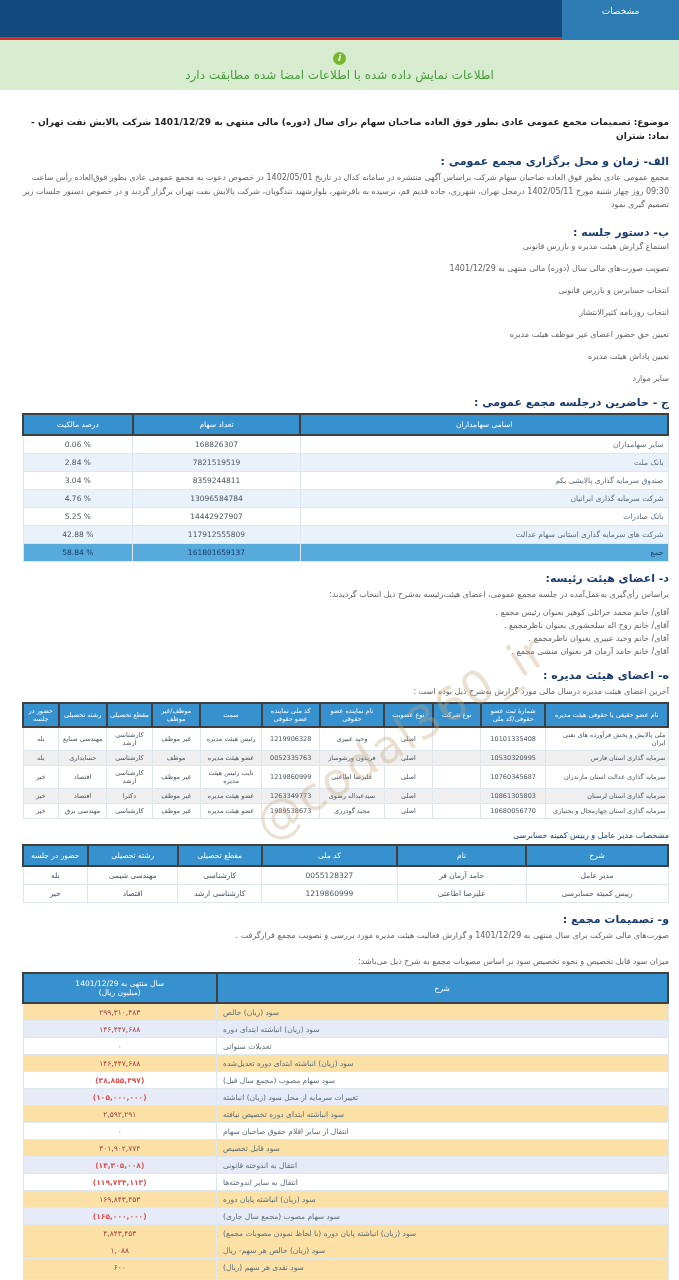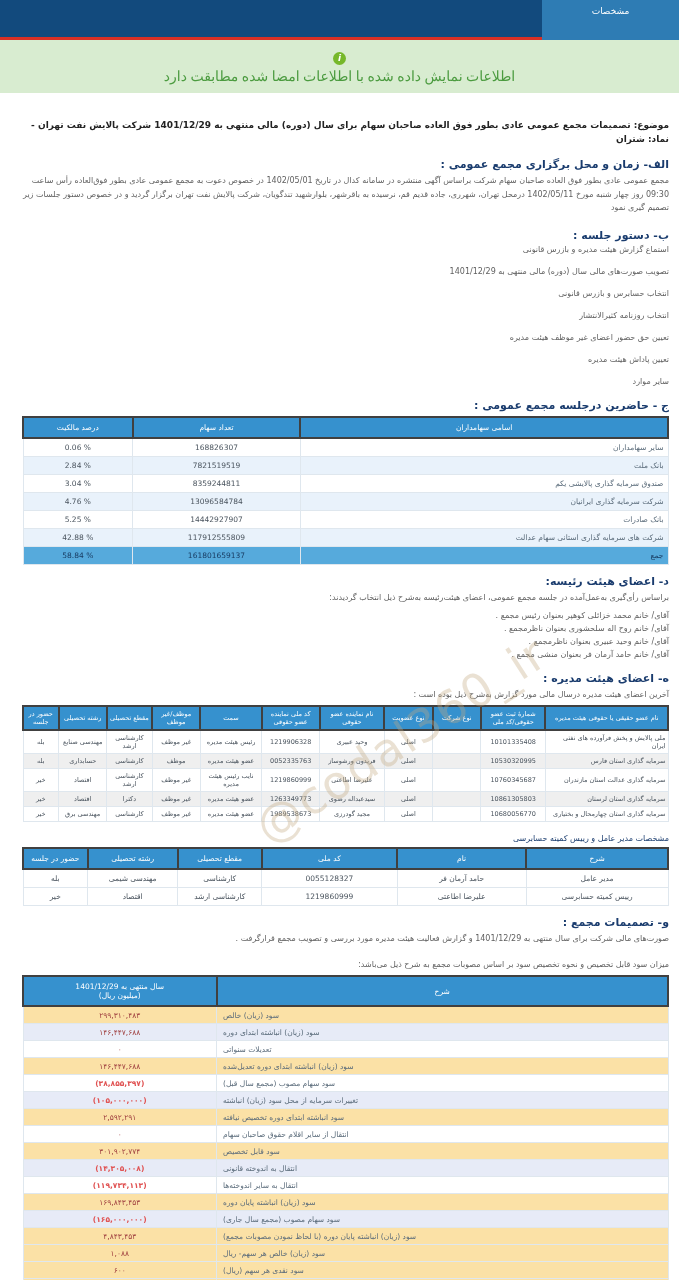--- a/index.html
+++ b/index.html
@@ -4,26 +4,26 @@
 <style>
   * { margin:0; padding:0; box-sizing:border-box; }
   html,body { background:#fff; }
   body {
     width:679px; min-height:1280px; position:relative; overflow:hidden;
     font-family:"DejaVu Sans","Liberation Sans",sans-serif;
     direction:rtl;
   }
   
   .topbar { height:40px; background:#124a7d; position:relative; border-bottom:3px solid #d93025; }
-  .tab { position:absolute; top:0; left:auto; right:0; width:137px; height:40px;
+  .tab { position:absolute; top:0; left:auto; right:0; width:117px; height:40px;
          background:#2e7cb4; color:#fff; font-size:9px; text-align:center; padding-top:6px; cursor:pointer; }
   .infobar { background:#d8ecd0; padding:6px 0 8px; text-align:center; }
   .info-ico { display:inline-block; width:13px; height:13px; border-radius:50%; background:#76b82a;
               color:#fff; font-size:9px; line-height:13px; font-weight:bold; font-style:italic; }
-  .infobar .msg { display:block; color:#4b9b3f; font-size:14px; margin-top:3px;font-family:Liberation Serif, serif; }
+  .infobar .msg { display:block; color:#4b9b3f; font-size:12px; margin-top:3px; }
   
   .content { padding:26px 10px 8px 22px; position:relative; }
   .subject { font-size:9px; font-weight:bold; color:#222; line-height:1.5; margin-bottom:12px; }
   .sec-h { font-size:11px; font-weight:bold; color:#1a3c6e; margin:10px 0 3px; }
   .txt { font-size:8px; color:#5f5f5f; line-height:1.7; }
   .agenda-item, .presid-item { font-size:8px; color:#5f5f5f; }
   .agenda-item { margin:0 0 13px; }
   .presid-item { line-height:1.6; }
   .sub-label { font-size:8px; color:#1a3c6e; margin:12px 0 3px; }
   

